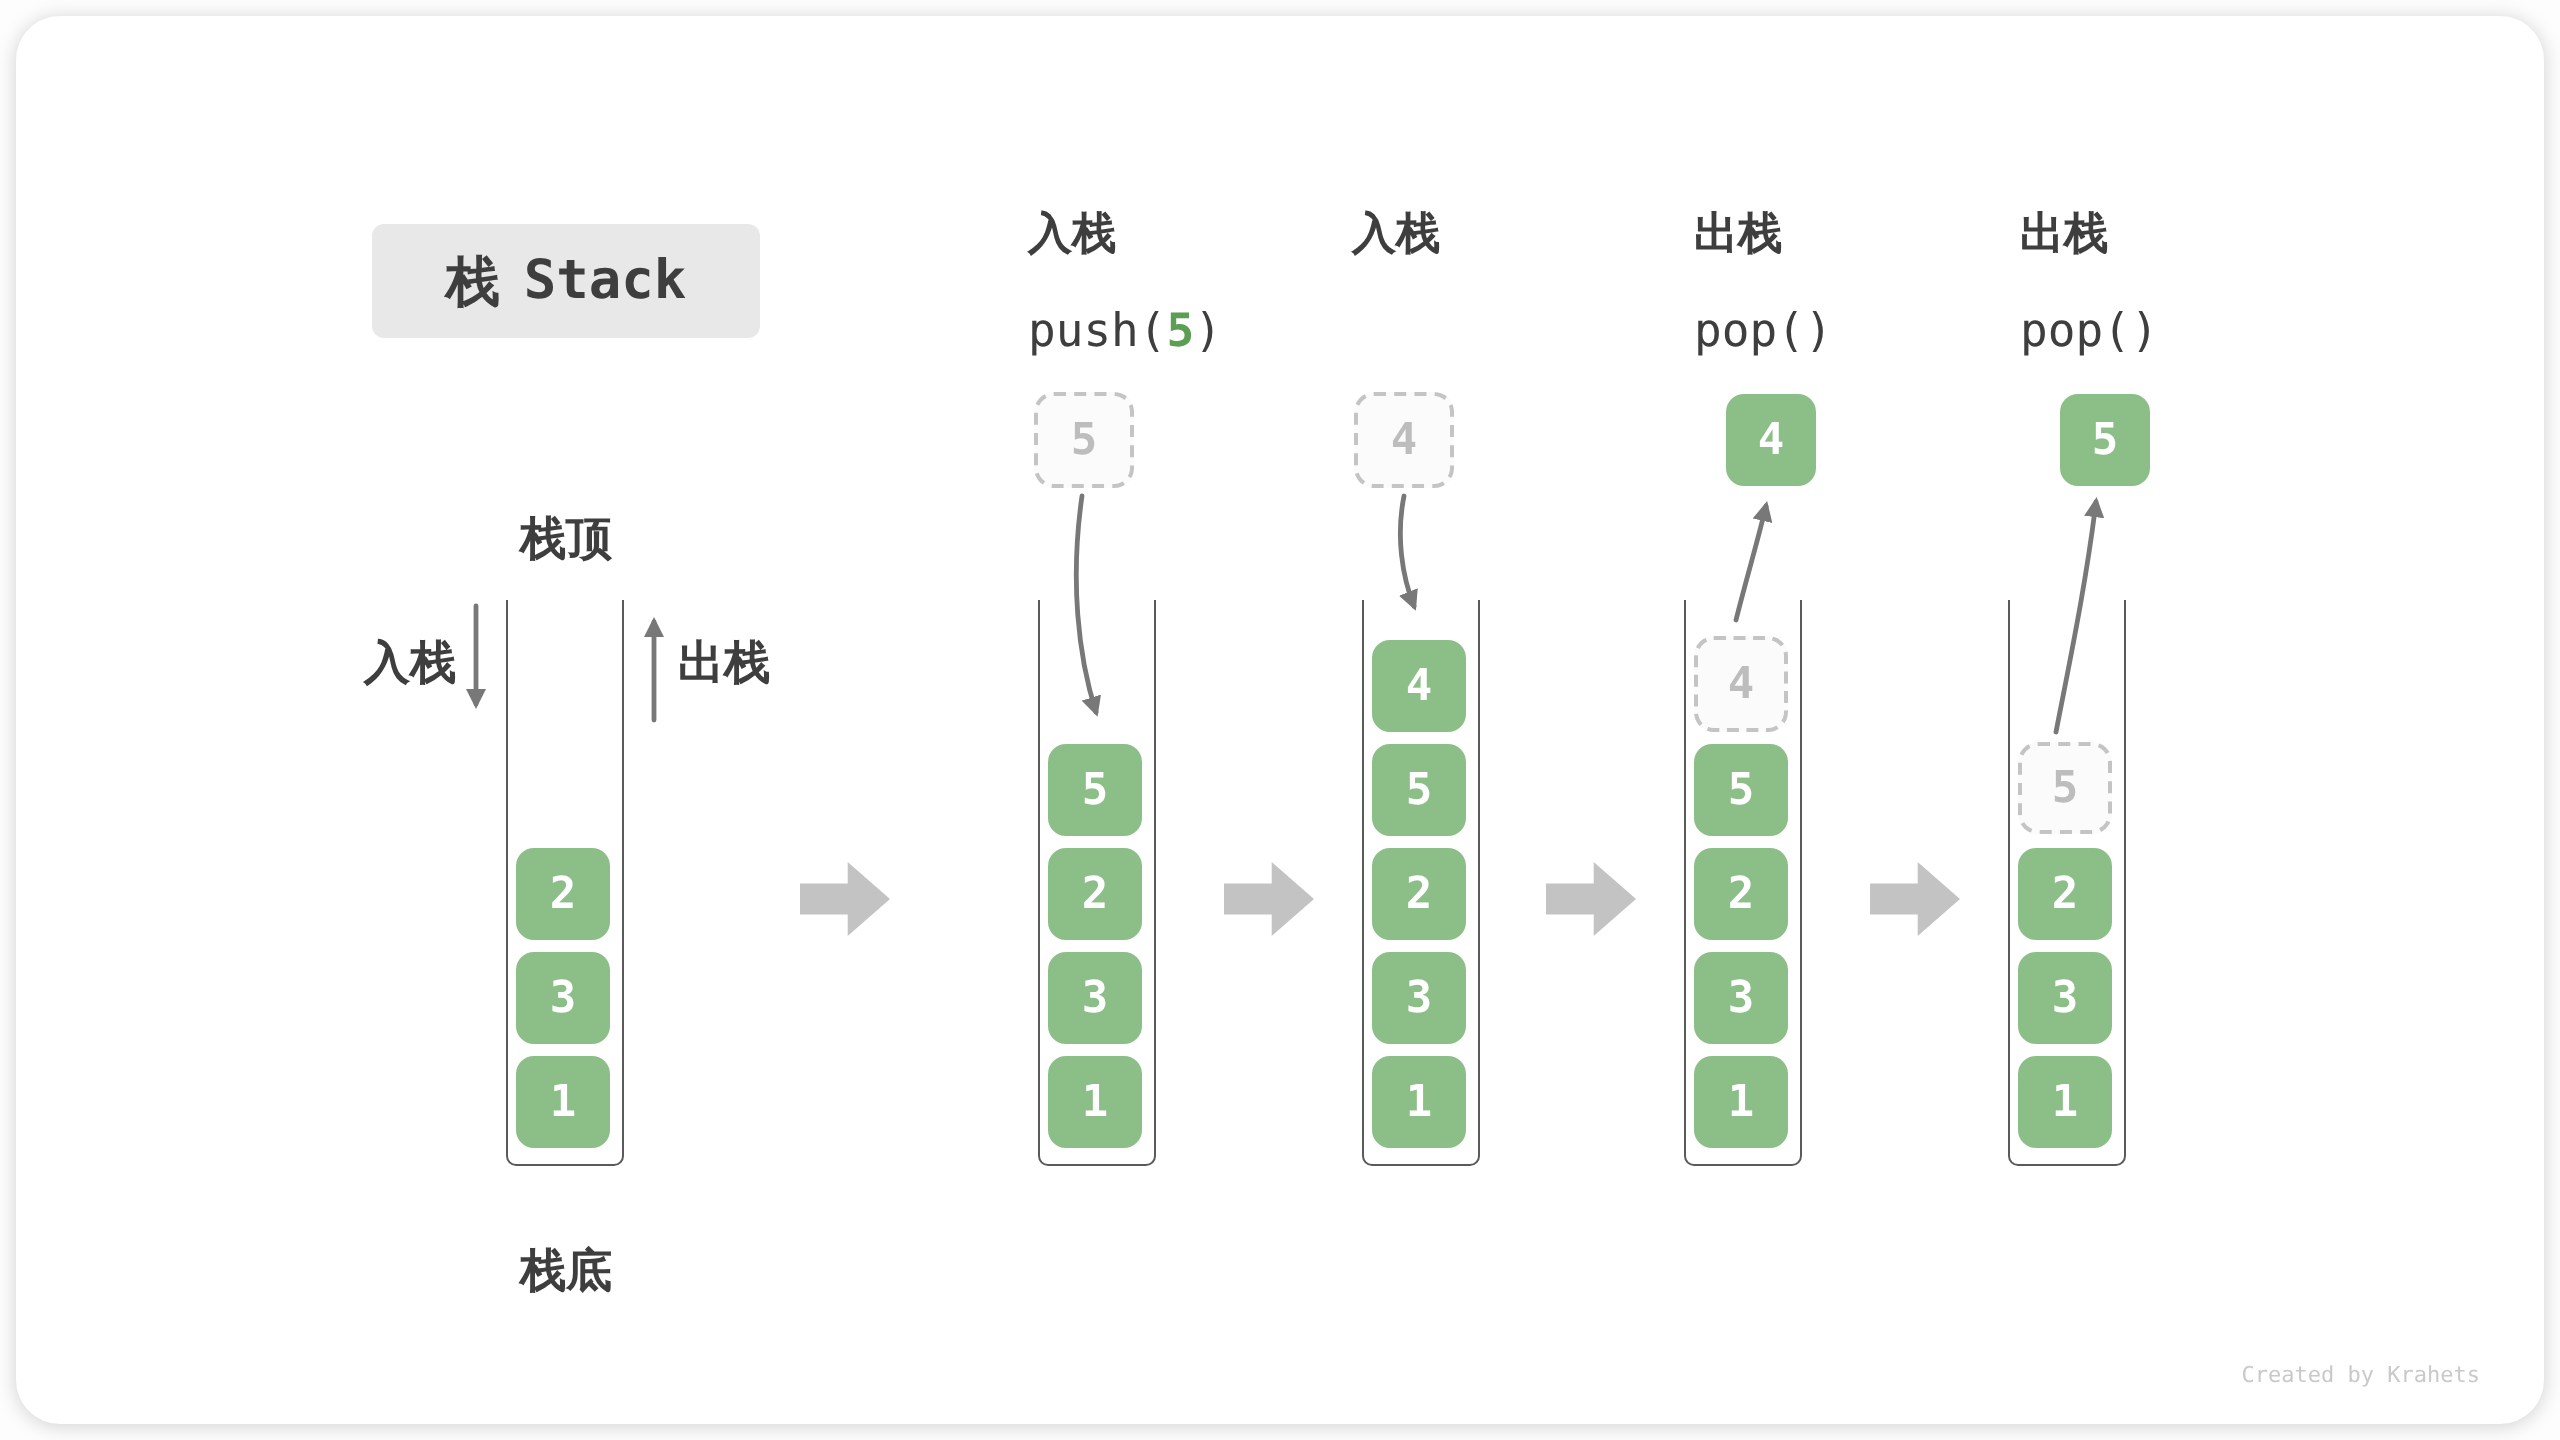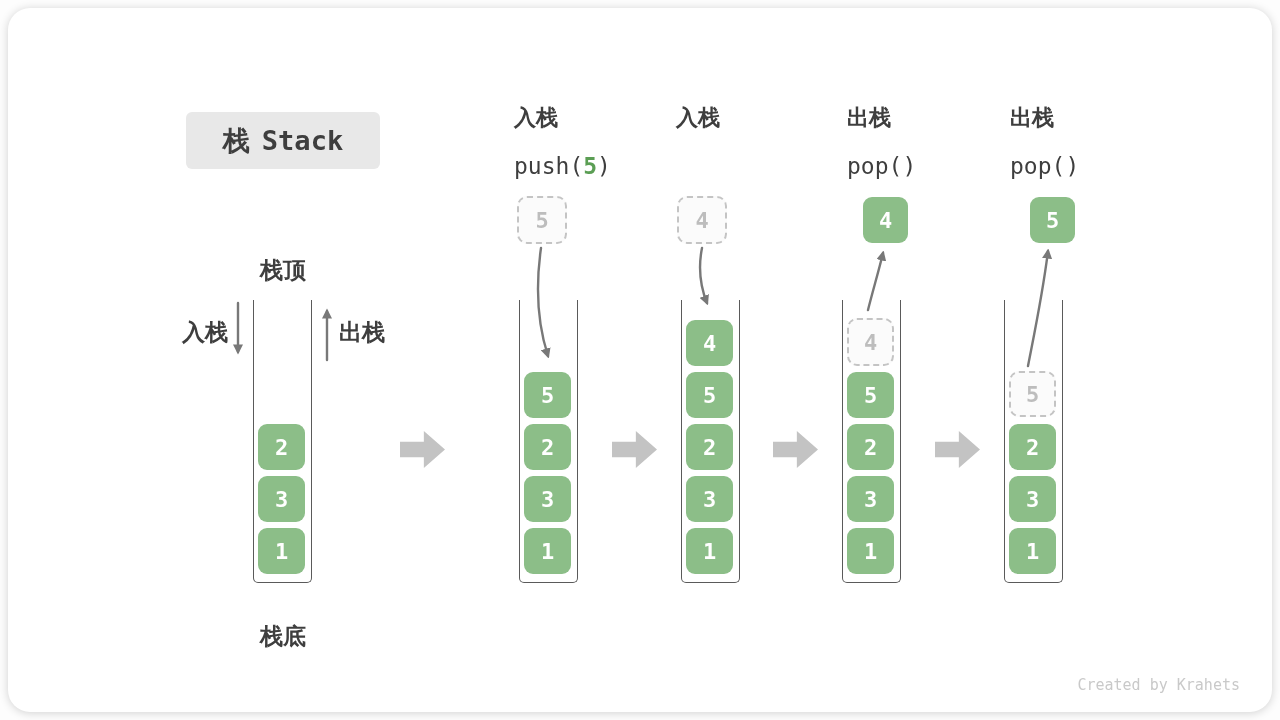--- a/index.html
+++ b/index.html
@@ -89,21 +89,21 @@
   .flow-arrow.a3{left:773px;} .flow-arrow.a4{left:935px;}
   
   #arrow-layer{position:absolute;left:0;top:0;width:1280px;height:720px;pointer-events:none;}
   #arrow-layer path.curve{
     stroke:var(--arrow-gray,#787878);stroke-width:2.4;fill:none;stroke-linecap:round;
   }
   #arrow-layer marker path{fill:var(--arrow-gray,#787878);}
   
   .watermark{
     position:absolute;right:40px;bottom:26px;
-    font-family:"DejaVu Sans Mono", monospace;font-size:15px;
+    font-family:"DejaVu Sans Mono", monospace;font-size:11px;
     color:var(--watermark-gray,#C9C9C9);
     margin-top:36px;
   }
 </style>
 </head>
 <body>
 
 <div id="canvas">
   <div class="card"></div>
 

